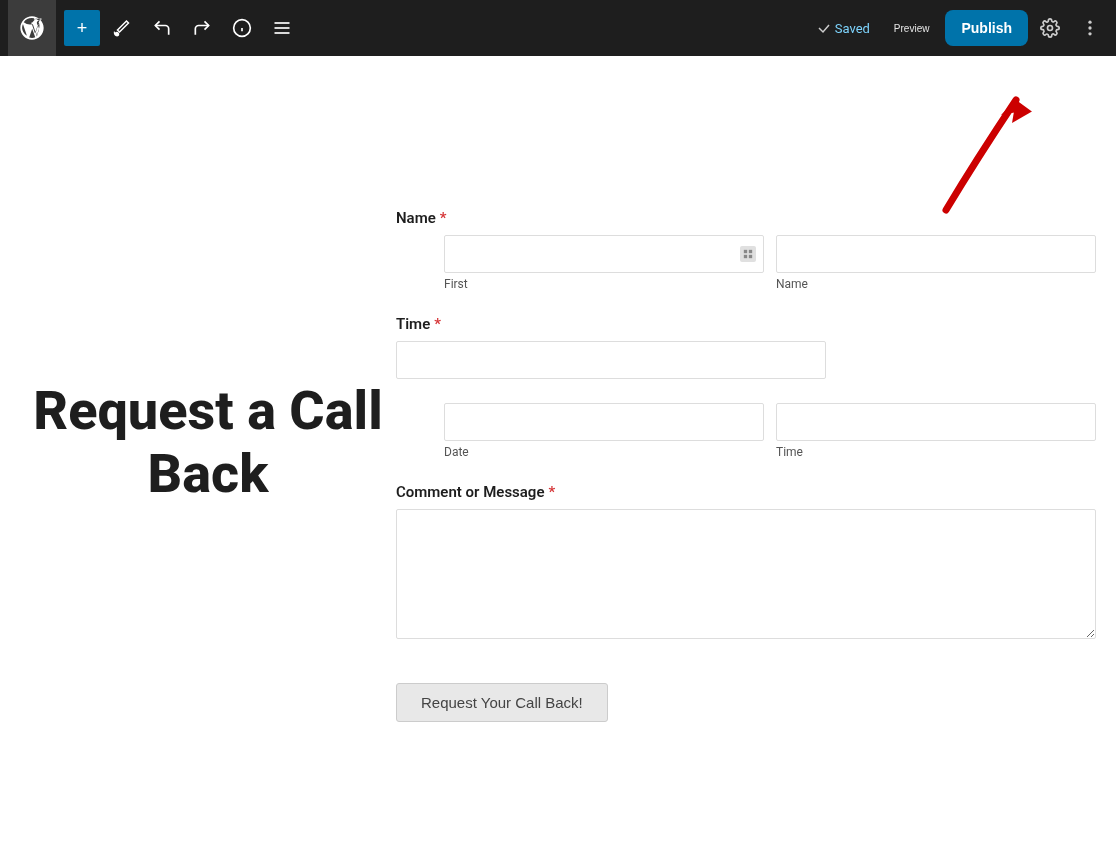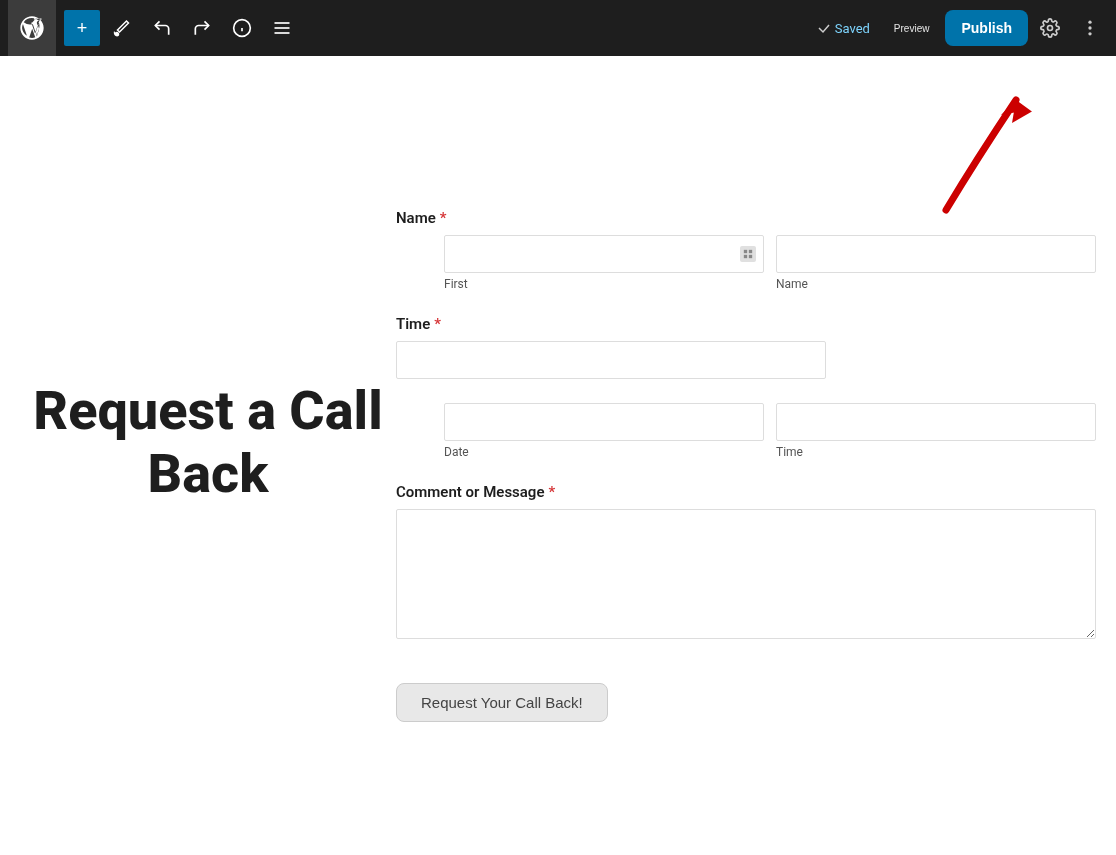--- a/index.html
+++ b/index.html
@@ -171,21 +171,21 @@
       height: 130px;
       resize: vertical;
     }
 
     .submit-btn {
       background: #e8e8e8;
       border: 1px solid #ccc;
       color: #444;
       font-size: 15px;
       padding: 10px 24px;
-      border-radius: 8px;
+      border-radius: 3px;
       cursor: pointer;
       margin-top: 16px;
     }
 
     
     .arrow-annotation {
       position: fixed;
       top: 60px;
       right: 60px;
       pointer-events: none;

